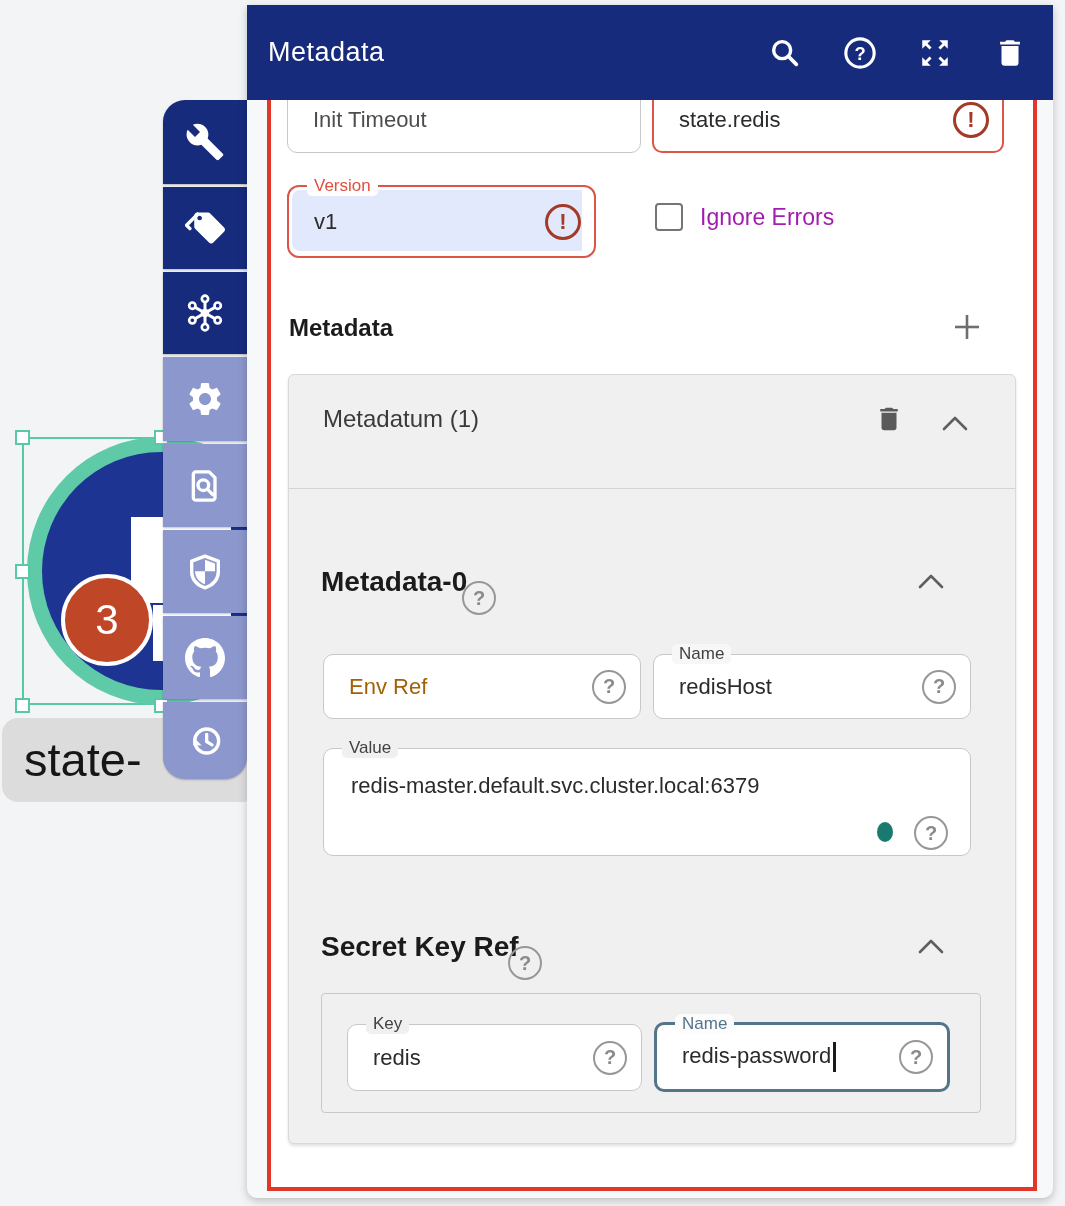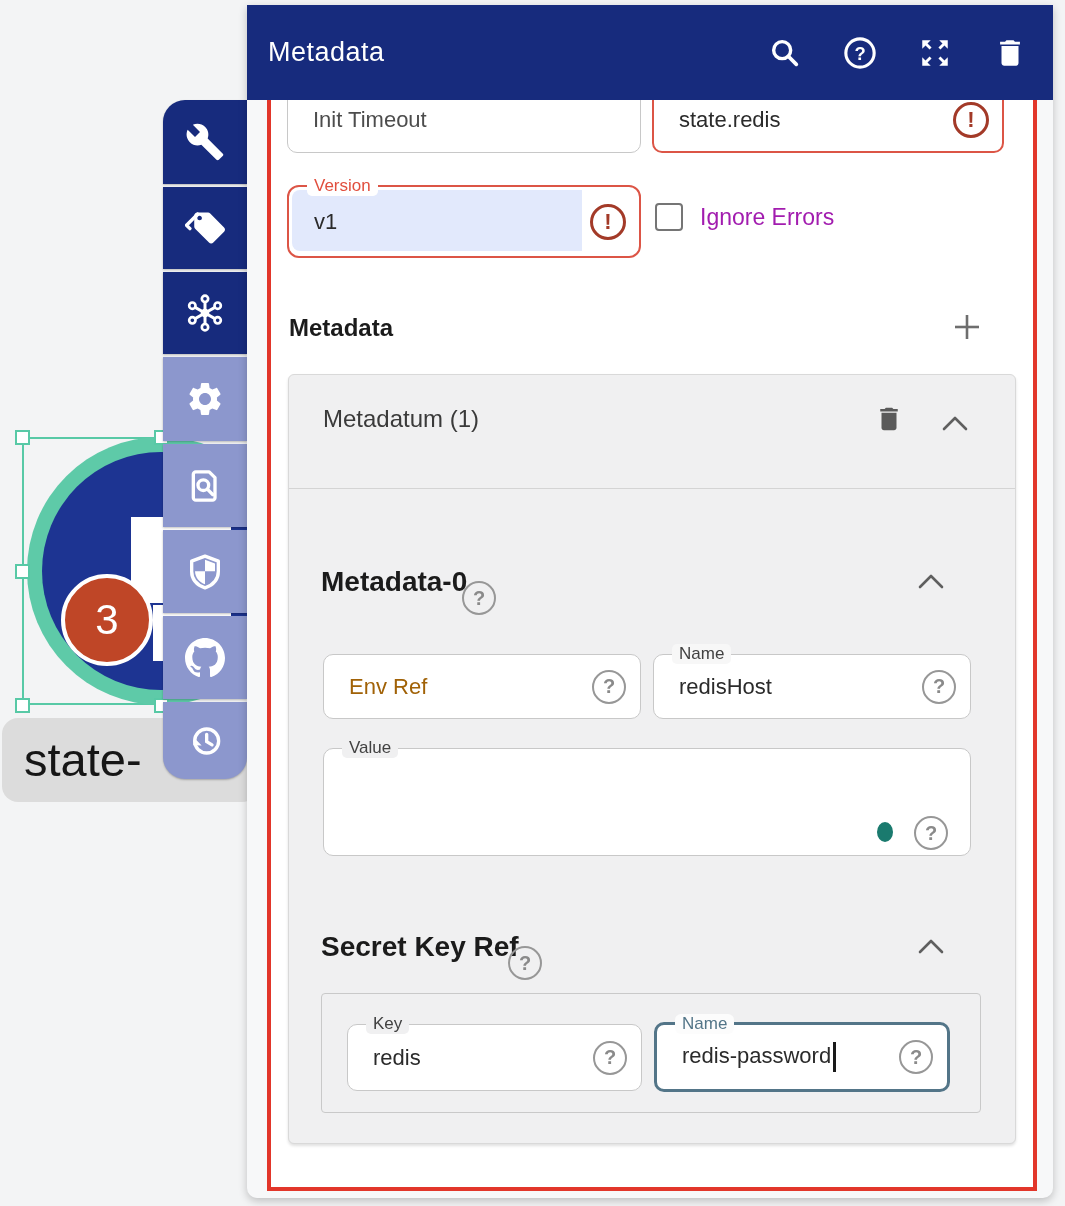--- a/index.html
+++ b/index.html
@@ -166,21 +166,21 @@
     <div class="abs content">
 
       <div class="abs field" style="left:16px;top:-13px;width:354px;height:66px;">
         <span class="ftext" style="color:#4d4d4d">Init Timeout</span>
       </div>
       <div class="abs field" style="left:381px;top:-13px;width:352px;height:66px;border:2.5px solid #dc5546;">
         <span class="ftext">state.redis</span>
         <span class="err">!</span>
       </div>
 
-      <div class="abs field" style="left:16px;top:85px;width:354px;height:73px;border:2.5px solid #dc5546;border-radius:12px;">
+      <div class="abs field" style="left:16px;top:85px;width:309px;height:73px;border:2.5px solid #dc5546;border-radius:12px;">
         <div class="abs" style="left:3px;top:3px;width:290px;height:61px;background:#e2e9fc;border-radius:8px 0 0 8px;"></div>
         <span class="notch" style="color:#e14f3e;background:#fff;">Version</span>
         <span class="ftext">v1</span>
         <span class="err">!</span>
       </div>
       <div class="abs" style="left:384px;top:103px;width:28px;height:28px;border:2.5px solid #757575;border-radius:4px;box-sizing:border-box;background:#fff;"></div>
       <div class="abs" style="left:429px;top:103px;height:28px;line-height:28px;font-size:23px;color:#a21caf;">Ignore Errors</div>
 
       <div class="abs hd" style="left:18px;top:212px;font-size:24px;">Metadata</div>
       <svg class="abs" style="left:680px;top:211px;width:32px;height:32px;" viewBox="0 0 32 32">
@@ -210,20 +210,21 @@
           <span class="help">?</span>
         </div>
         <div class="abs field" style="left:364px;top:279px;width:318px;height:65px;">
           <span class="notch" style="background:#f7f7f7;">Name</span>
           <span class="ftext">redisHost</span>
           <span class="help">?</span>
         </div>
 
         <div class="abs field" style="left:34px;top:373px;width:648px;height:108px;">
           <span class="notch">Value</span>
+          <span style="position:absolute;left:27px;top:24px;">redis-master.default.svc.cluster.local:6379</span>
           <span class="dot" style="position:absolute;left:553px;top:73px;"></span>
           <span class="help" style="top:67px;transform:none;right:22px;">?</span>
         </div>
 
         <div class="abs hd" style="left:32px;top:556px;">Secret Key Ref</div>
         <div class="help" style="left:219px;top:571px;right:auto;transform:none;">?</div>
         <svg class="abs" style="left:628px;top:563px;width:28px;height:17px;" viewBox="0 0 28 17">
           <polyline class="chev" points="3,14 14,3 25,14"></polyline>
         </svg>
 

